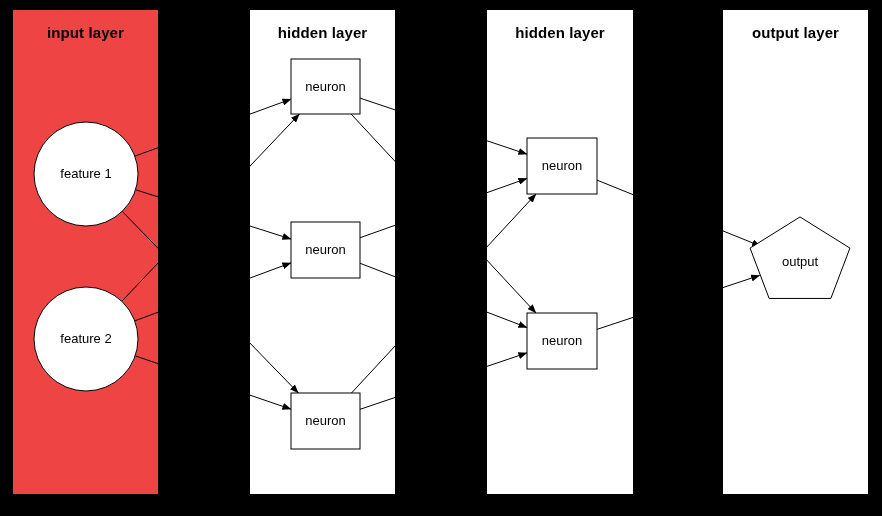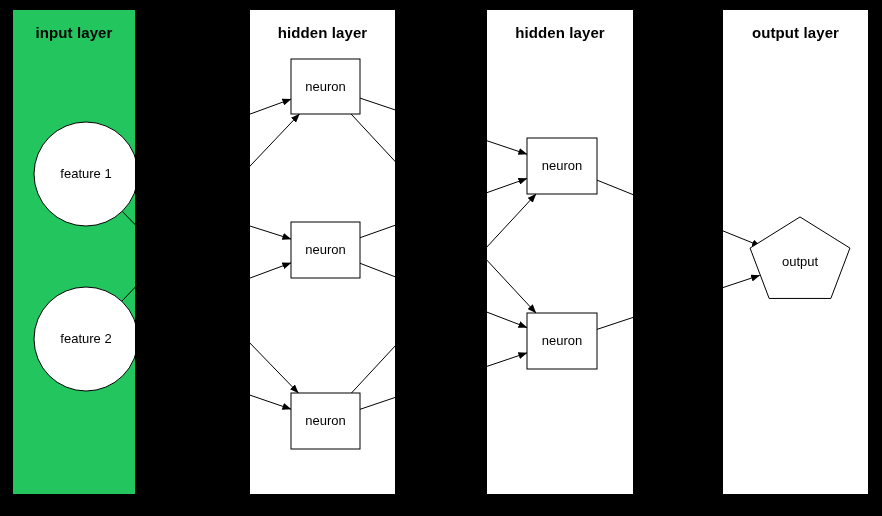--- a/index.html
+++ b/index.html
@@ -41,21 +41,21 @@
     font-family: "Liberation Sans", sans-serif;
     font-size: 13px;
     fill: #000000;
   }
 </style>
 </head>
 <body>
 
 <div id="canvas">
 
-  <div class="layer-panel" id="panel-input" style="left: 13px; top: 10px; width: 122px; height: 484px; background: #22c55e;">
+  <div class="layer-panel" id="panel-input" style="left: 13px; top: 10px; width: 145px; height: 484px; background: #ef4444;">
     <div class="layer-title" style="top: 14px;">input layer</div>
     <svg class="layer-svg" id="svg-input" width="882" height="516" viewBox="0 0 882 516" style="left: -13px; top: -10px;">
         <defs>
           <marker id="arrow-input" markerWidth="9" markerHeight="7" refX="8.6" refY="3.5" orient="auto" markerUnits="userSpaceOnUse">
             <path d="M0,0 L9,3.5 L0,7 z" fill="#000000"></path>
           </marker>
         </defs>
         <line x1="134.84240810486054" y1="156.15569641262923" x2="291" y2="99.10438413361169" stroke="#000000" stroke-width="1"></line>
         <line x1="135.56435623846022" y1="189.72814644727757" x2="291" y2="239.05219206680584" stroke="#000000" stroke-width="1"></line>
         <line x1="122.19840322314214" y1="211.33196491071442" x2="298.3502024291498" y2="393" stroke="#000000" stroke-width="1"></line>

